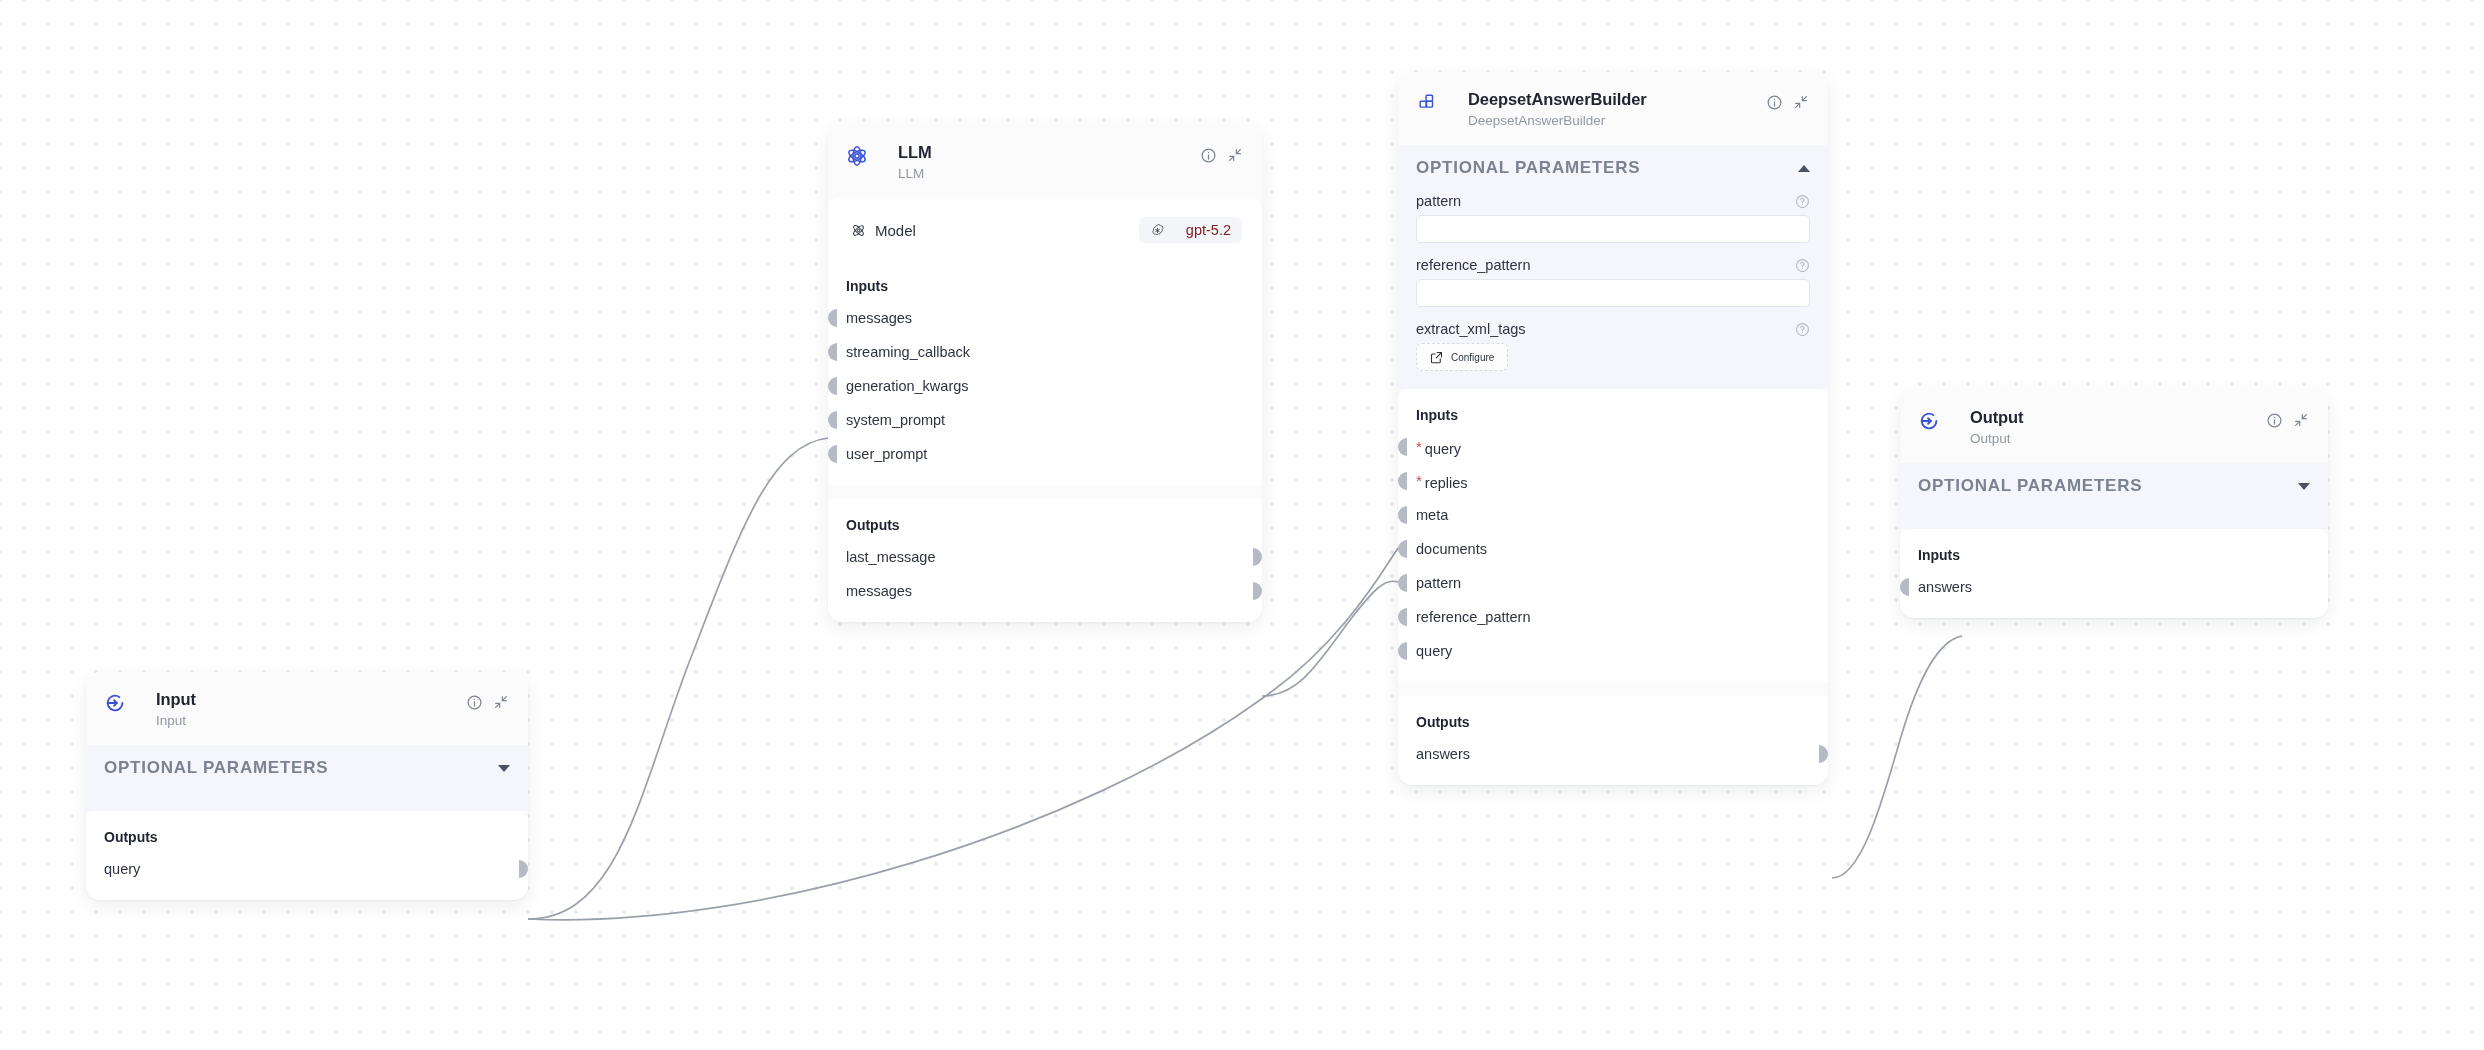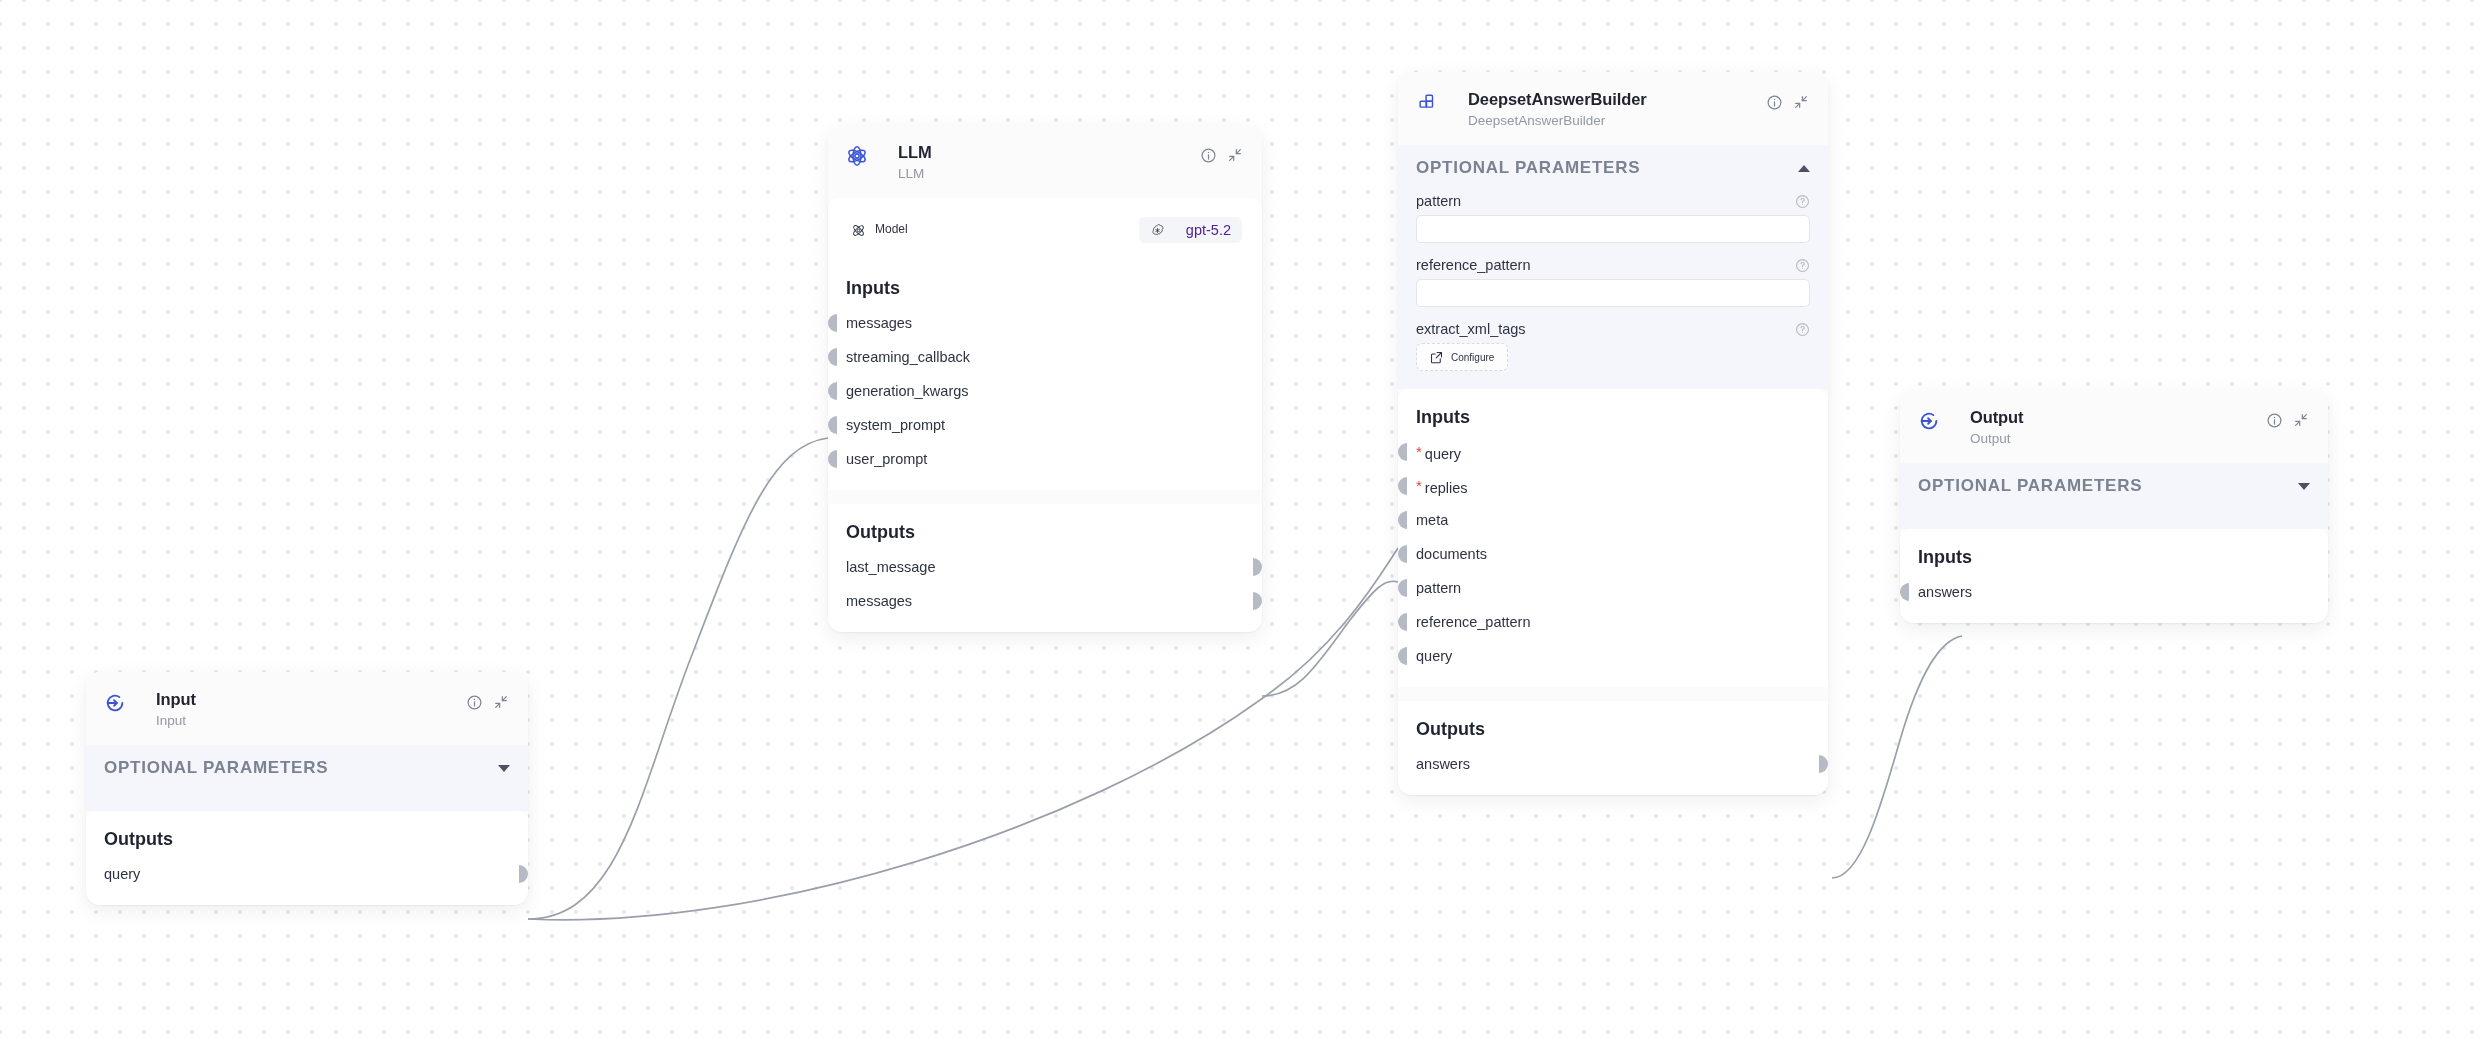--- a/index.html
+++ b/index.html
@@ -164,21 +164,21 @@
   .section {
     background: #ffffff;
     padding: 18px 18px 20px 18px;
     position: relative;
   }
   .section.first-white { border-radius: 10px 10px 0 0; }
   .section.last { border-radius: 0 0 14px 14px; }
   .section.rounded-all { border-radius: 10px 10px 14px 14px; }
   .section-gap { height: 14px; background: #fbfbfc; }
   .section-title {
-    font-size: 18px;
+    font-size: 14px;
     font-weight: 700;
     color: #1f2430;
     margin-bottom: 13px;
   }
   .port {
     position: relative;
     font-size: 14.5px;
     color: #2d3340;
     height: 22px;
     line-height: 22px;
@@ -220,34 +220,34 @@
     align-items: center;
     justify-content: space-between;
     background: #ffffff;
     border-radius: 8px;
     padding: 9px 8px 9px 10px;
     margin-bottom: 8px;
   }
   .cfg-row:last-child { margin-bottom: 0; }
   .cfg-left {
     display: flex;
-    align-items: flex-start;
+    align-items: center;
     gap: 9px;
-    font-size: 12px;
+    font-size: 15px;
     color: #2d3340;
   }
   .cfg-value {
     display: inline-flex;
     align-items: center;
     gap: 20px;
     background: #f4f5f9;
     border-radius: 6px;
     padding: 5px 11px;
     font-size: 14.5px;
-    color: #4c1d95;
+    color: #7f1d1d;
     cursor: pointer;
     white-space: nowrap;
   }
   .tiny-icon { width: 16px; height: 16px; flex: 0 0 16px; display:flex; align-items:center; justify-content:center; color:#3a4052; }
 </style>
 </head>
 <body>
 
 <div id="canvas">
 

